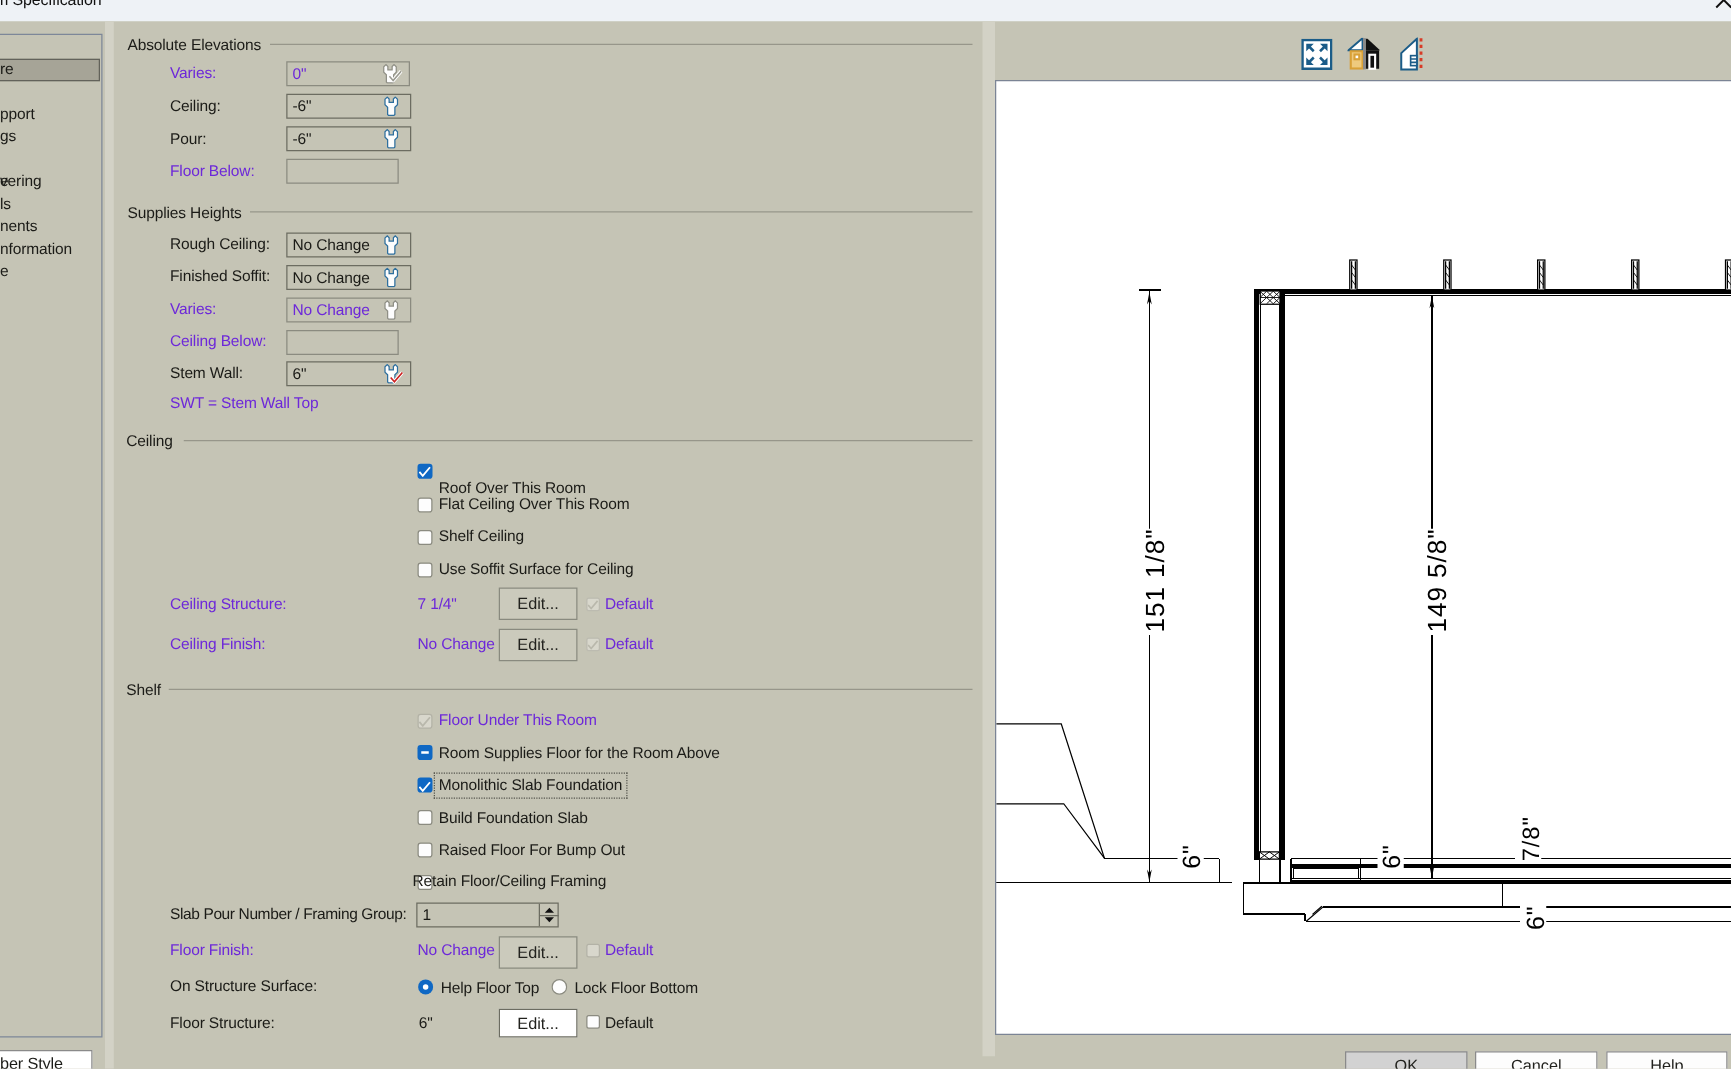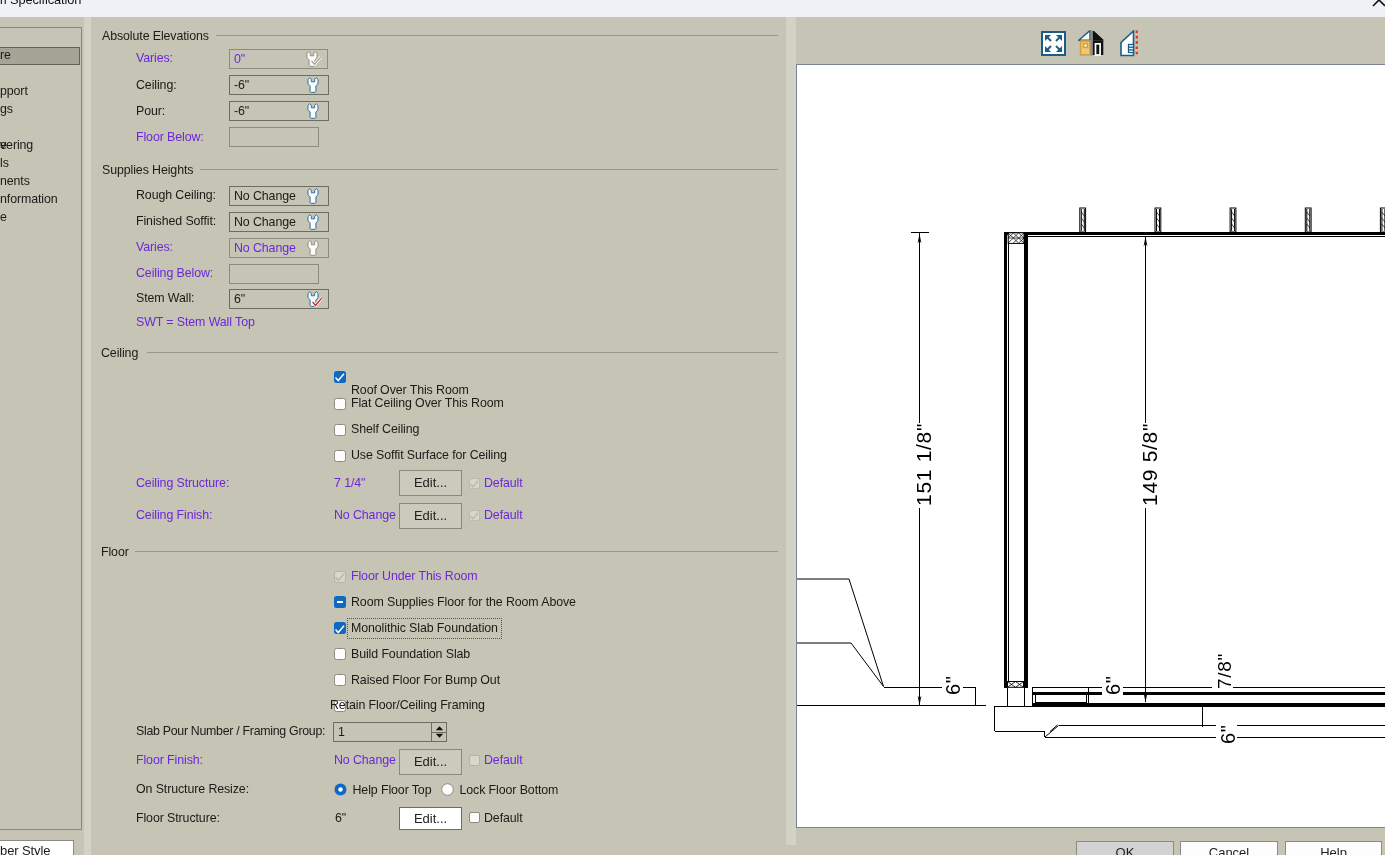--- a/index.html
+++ b/index.html
@@ -156,21 +156,21 @@
 
 <div class="lbl dis" style="left:136px;top:509px">Ceiling Finish:</div>
 <div class="lbl dis" style="left:334px;top:509px">No Change</div>
 <div class="btn" style="left:399px;top:503px;width:61px;height:24px;line-height:24px">Edit...</div>
 <div class="cbs dch" style="left:469px;top:510px"></div>
 <svg class="abs" style="left:470px;top:512px" width="9" height="8" viewBox="0 0 10 9">
     <use href="#chk" stroke="#b9b8ac" stroke-width="1.5"></use>
   </svg>
 <div class="lbl dis" style="left:484px;top:509px">Default</div>
 
-<div class="lbl" style="left:101px;top:546px">Floor</div>
+<div class="lbl" style="left:101px;top:546px">Shelf</div>
 <div class="hdrline" style="left:135px;top:551px;width:643px"></div>
 
 <div class="cb dch" style="left:333.5px;top:570.5px"></div>
 <svg class="abs" style="left:335px;top:573px" width="10" height="9" viewBox="0 0 10 9">
     <use href="#chk" stroke="#b9b8ac" stroke-width="1.5"></use>
   </svg>
 <div class="lbl dis" style="left:351px;top:570px">Floor Under This Room</div>
 
 <div class="cb ch" style="left:333.5px;top:596px"></div>
 <div class="abs" style="left:336.5px;top:601.2px;width:6px;height:1.8px;background:#fff"></div>
@@ -201,21 +201,21 @@
  <path d="M6.5,2.2 L10.2,6.2 L2.8,6.2 Z" fill="#111"></path>
  <path d="M6.5,13.8 L10.2,9.8 L2.8,9.8 Z" fill="#111"></path>
 </svg>
 
 <div class="lbl dis" style="left:136px;top:754px">Floor Finish:</div>
 <div class="lbl dis" style="left:334px;top:754px">No Change</div>
 <div class="btn" style="left:399px;top:749px;width:61px;height:24px;line-height:24px">Edit...</div>
 <div class="cbs un" style="left:469px;top:755px"></div>
 <div class="lbl dis" style="left:484px;top:754px">Default</div>
 
-<div class="lbl" style="left:136px;top:783px">On Structure Resize:</div>
+<div class="lbl" style="left:136px;top:783px">On Structure Surface:</div>
 <svg class="abs" style="left:334px;top:783px" width="13" height="13" viewBox="0 0 13 13">
  <circle cx="6.5" cy="6.5" r="6" fill="#0f68c4"></circle>
  <circle cx="6.5" cy="6.5" r="2.2" fill="#fff"></circle>
 </svg>
 <div class="lbl" style="left:352.5px;top:783.5px">Help Floor Top</div>
 <svg class="abs" style="left:441px;top:783px" width="13" height="13" viewBox="0 0 13 13">
  <circle cx="6.5" cy="6.5" r="5.8" fill="#fdfdfd" stroke="#8b8b80" stroke-width="1"></circle>
 </svg>
 <div class="lbl" style="left:459.5px;top:783.5px">Lock Floor Bottom</div>
 

